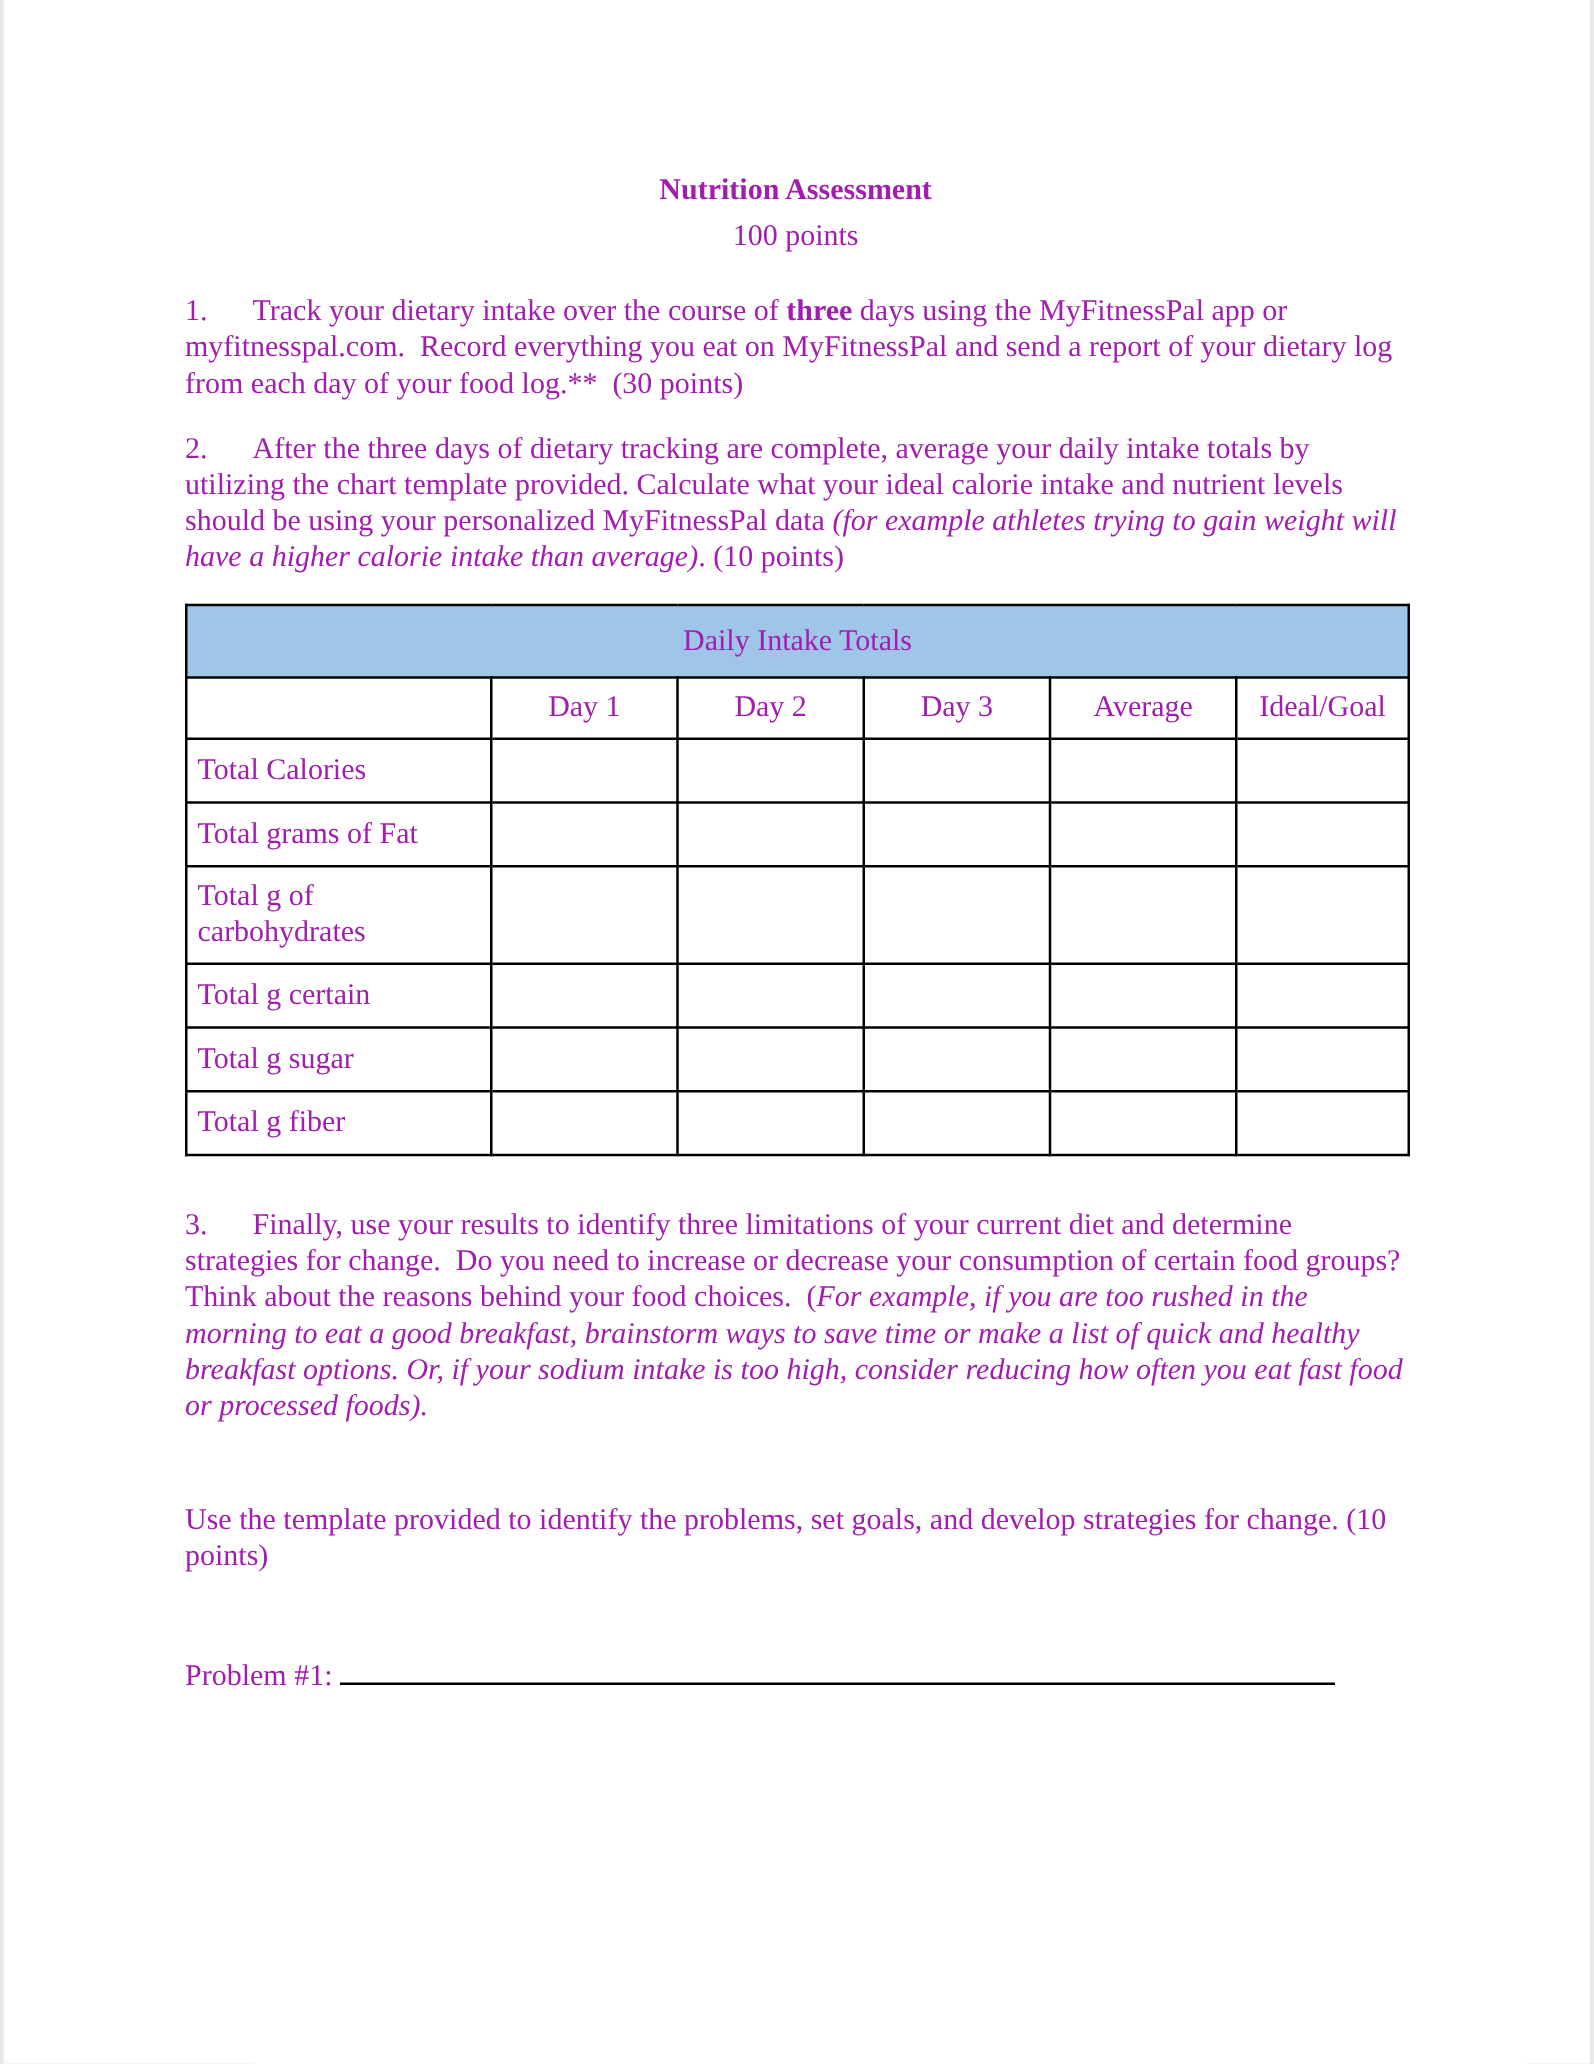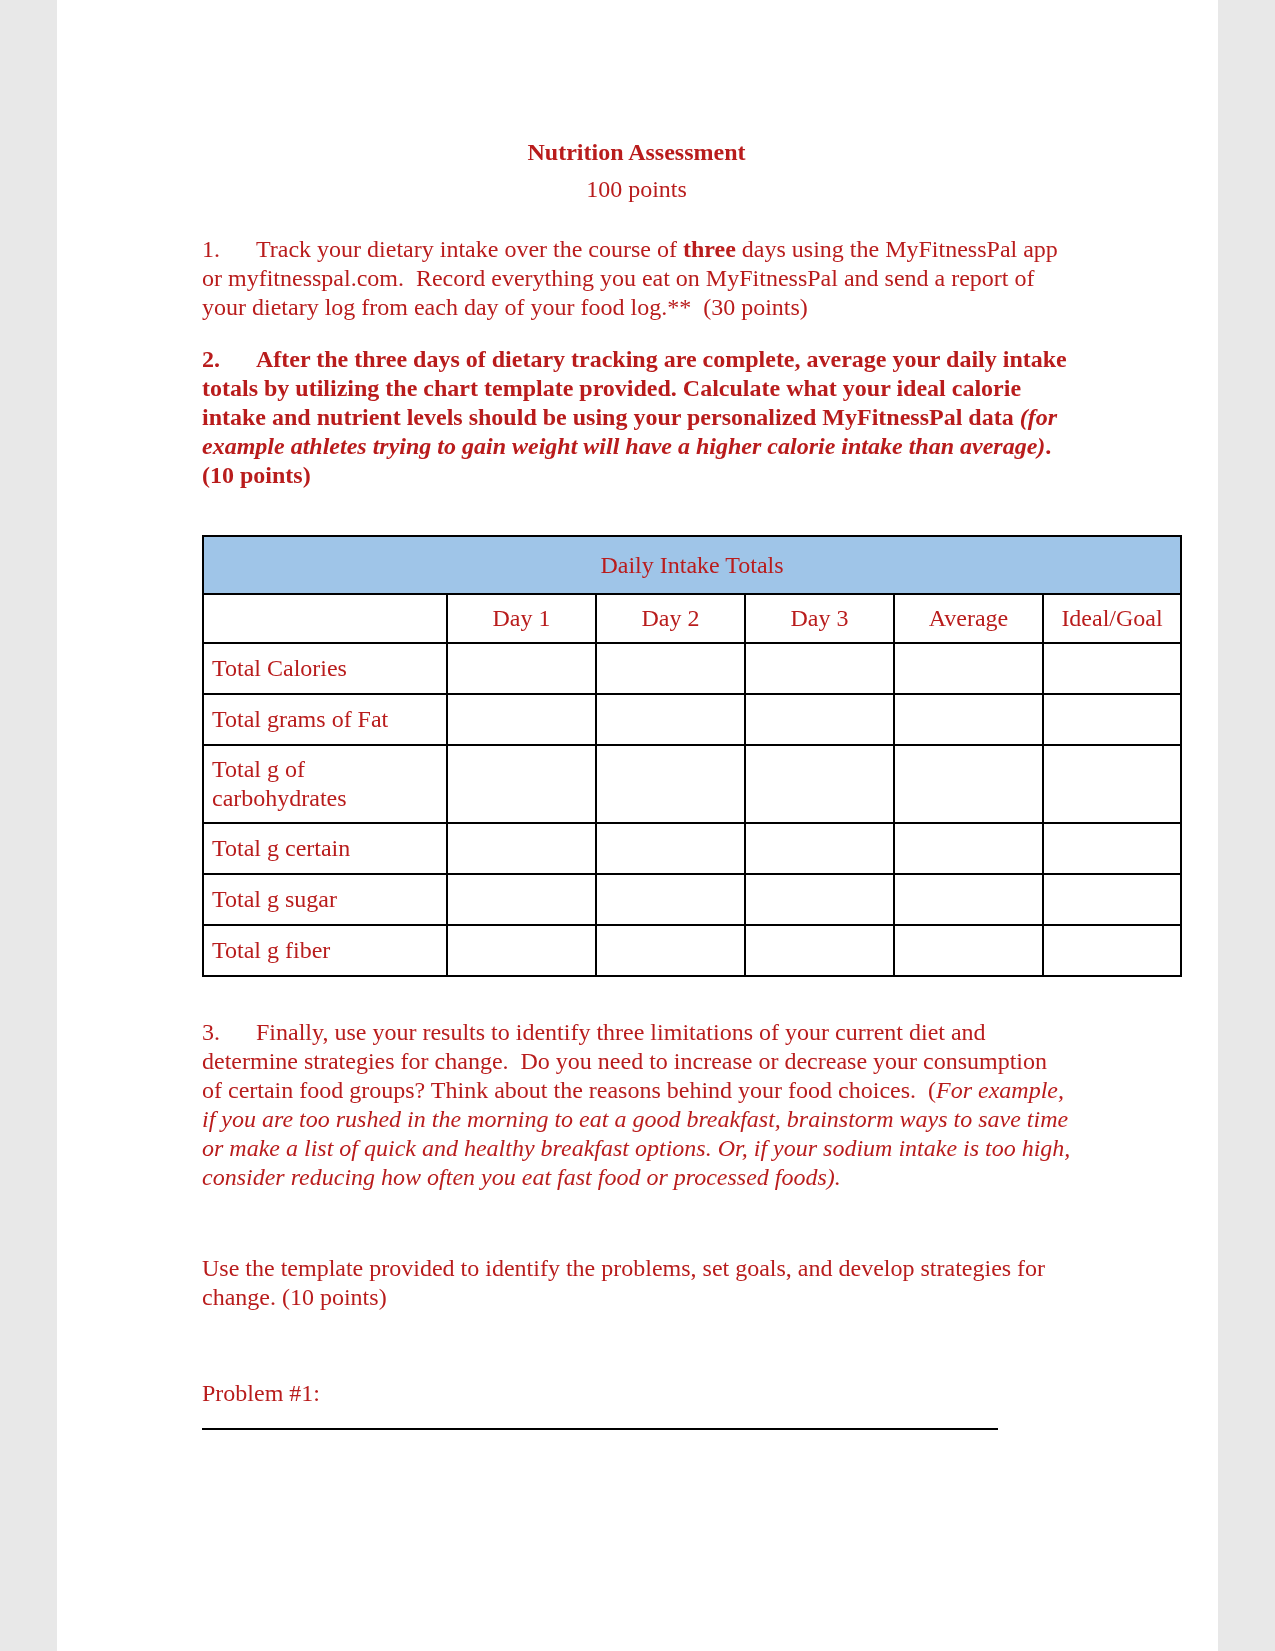--- a/index.html
+++ b/index.html
@@ -1,56 +1,56 @@
 <!DOCTYPE html>
 <html><head>
 <meta charset="utf-8">
 <style>
   html, body { margin: 0; padding: 0; background: #e8e8e8; }
   .page {
     position: relative;
-    width: 1161px;
+    width: 1269px;
     height: 1651px;
     margin: 0 auto;
     background: #ffffff;
-    color: #b91c1c;
+    color: #a21caf;
     font-family: "Liberation Serif", serif;
     font-size: 24px;
     line-height: 29px;
     box-sizing: border-box;
     padding: 138px 147px 0 145px;
     overflow: hidden;
   }
   .doc-title {
     margin: 0;
     font-size: 24px;
     line-height: 29px;
     font-weight: bold;
     text-align: center;
   }
   .doc-subtitle {
     margin: 8px 0 0 0;
     text-align: center;
   }
   .text-block { white-space: pre-wrap; }
   .para-1 { margin: 31px 0 0 0; }
-  .para-2 { margin: 23px 0 16px 0; font-weight: bold; }
+  .para-2 { margin: 23px 0 16px 0; }
   .para-3 { margin: 41px 0 0 0; }
   .para-closing { margin: 62px 0 0 0; }
   .para-problem { margin: 67px 0 0 0; }
   .num {
     display: inline-block;
     width: 54px;
   }
   .italic { font-style: italic; }
   .intake-table {
     border-collapse: collapse;
     table-layout: fixed;
     width: 978px;
-    margin-top: 45px;
+    margin-top: 22px;
   }
   .intake-table th, .intake-table td {
     border: 2px solid #000000;
     font-weight: normal;
     font-size: 24px;
     line-height: 29px;
   }
   .title-cell {
     height: 54px;
     text-align: center;

